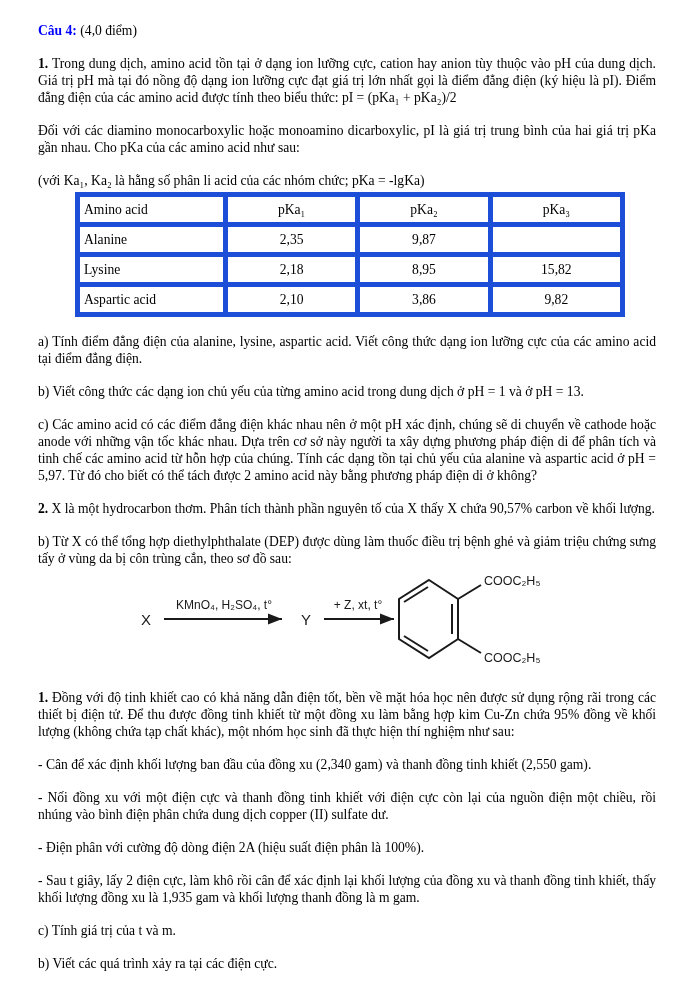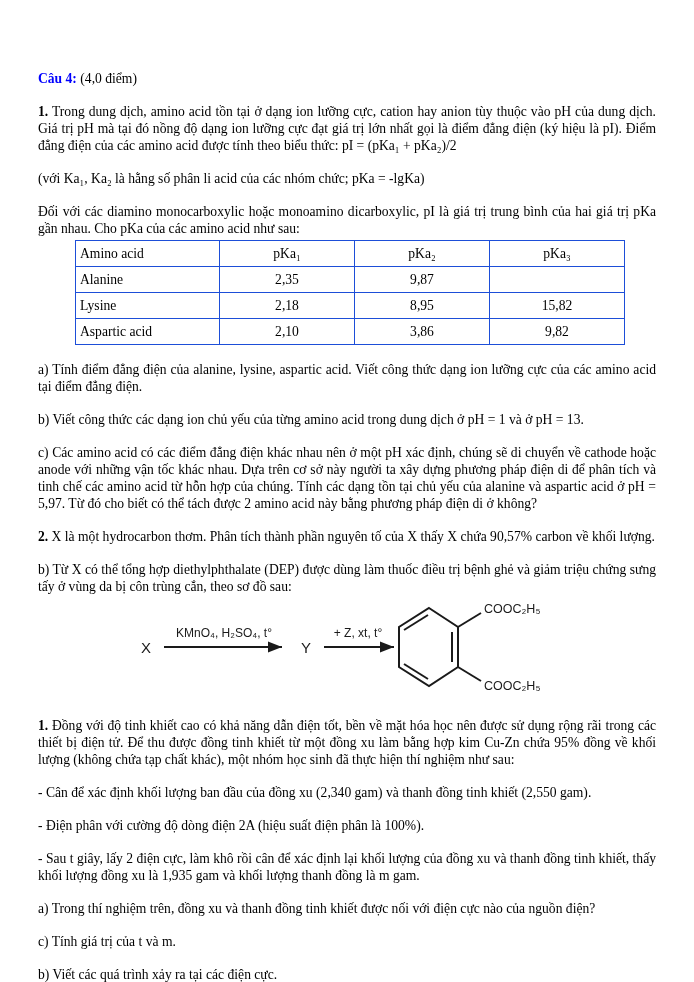--- a/index.html
+++ b/index.html
@@ -1,39 +1,39 @@
 <!DOCTYPE html>
 <html><head>
 <meta charset="utf-8">
 <style>
   html,body{margin:0;padding:0;background:#fff;}
   .page{
     position:relative;
     width:694px;height:982px;
     background:#ffffff;
     box-sizing:border-box;
-    padding:68px 38px 0 38px;
+    padding:20px 38px 0 38px;
     font-family:"Liberation Serif","DejaVu Serif",serif;
     font-size:13.6px;
     line-height:17px;
     color:#000;
     overflow:hidden;
   }
   .para{margin:16px 0 2px 0;text-align:justify;}
   .heading{margin:2px 0 3px 0;}
   .qlabel{color:#0000ff;font-weight:bold;}
   .bnum{font-weight:bold;}
   table.pka{
     border-collapse:collapse;
     margin:3px 0 4px 37px;
     width:550px;
     table-layout:fixed;
   }
   table.pka td{
-    border:1px solid #1d4ed8;
+    border:5px solid #1d4ed8;
     height:25px;
     padding:0 4px;
     text-align:center;
     font-size:13.6px;
   }
   table.pka td.first{text-align:left;width:135px;}
   .scheme{margin:2px 0 2px 56px;line-height:0;}
   .scheme text{font-family:"Liberation Sans","DejaVu Sans",sans-serif;fill:#1a1a1a;}
   .schemeline{stroke:#1a1a1a;stroke-width:2;fill:none;}
   .arrowline{stroke:#1a1a1a;stroke-width:1.8;fill:none;}
@@ -41,23 +41,23 @@
 </style>
 </head>
 <body>
 
 <div class="page">
 
   <div class="heading"><span class="qlabel">Câu 4:</span> <span>(4,0 điểm)</span></div>
 
   <p class="para"><span class="bnum">1.</span> <span>Trong dung dịch, amino acid tồn tại ở dạng ion lưỡng cực, cation hay anion tùy thuộc vào pH của dung dịch. Giá trị pH mà tại đó nồng độ dạng ion lưỡng cực đạt giá trị lớn nhất gọi là điểm đẳng điện (ký hiệu là pI). Điểm đẳng điện của các amino acid được tính theo biểu thức: pI = (pKa₁ + pKa₂)/2</span></p>
 
+  <p class="para"><span>Đối với các diamino monocarboxylic hoặc monoamino dicarboxylic, pI là giá trị trung bình của hai giá trị pKa gần nhau. Cho pKa của các amino acid như sau:</span></p>
+
   <p class="para"><span>(với Ka₁, Ka₂ là hằng số phân li acid của các nhóm chức; pKa = -lgKa)</span></p>
-
-  <p class="para"><span>Đối với các diamino monocarboxylic hoặc monoamino dicarboxylic, pI là giá trị trung bình của hai giá trị pKa gần nhau. Cho pKa của các amino acid như sau:</span></p>
 
   <table class="pka">
     <tbody>
       <tr>
         <td class="first">Amino acid</td>
         <td>pKa₁</td>
         <td>pKa₂</td>
         <td>pKa₃</td>
       </tr>
       <tr>
@@ -114,20 +114,20 @@
       <text x="390" y="16" font-size="12.5">COOC₂H₅</text>
       <text x="390" y="93" font-size="12.5">COOC₂H₅</text>
     </svg>
   </div>
 
 
 
   <p class="para"><span class="bnum">1.</span> <span>Đồng với độ tinh khiết cao có khả năng dẫn điện tốt, bền về mặt hóa học nên được sử dụng rộng rãi trong các thiết bị điện tử. Để thu được đồng tinh khiết từ một đồng xu làm bằng hợp kim Cu-Zn chứa 95% đồng về khối lượng (không chứa tạp chất khác), một nhóm học sinh đã thực hiện thí nghiệm như sau:</span></p>
 
   <p class="para"><span>- Cân để xác định khối lượng ban đầu của đồng xu (2,340 gam) và thanh đồng tinh khiết (2,550 gam).</span></p>
+  <p class="para"><span>- Nối đồng xu với một điện cực và thanh đồng tinh khiết với điện cực còn lại của nguồn điện một chiều, rồi nhúng vào bình điện phân chứa dung dịch copper (II) sulfate dư.</span></p>
   <p class="para"><span>- Điện phân với cường độ dòng điện 2A (hiệu suất điện phân là 100%).</span></p>
   <p class="para"><span>- Sau t giây, lấy 2 điện cực, làm khô rồi cân để xác định lại khối lượng của đồng xu và thanh đồng tinh khiết, thấy khối lượng đồng xu là 1,935 gam và khối lượng thanh đồng là m gam.</span></p>
 
-  <p class="para"><span>a) Trong thí nghiệm trên, đồng xu và thanh đồng tinh khiết được nối với điện cực nào của nguồn điện?</span></p>
   <p class="para"><span>c) Tính giá trị của t và m.</span></p>
   <p class="para"><span>b) Viết các quá trình xảy ra tại các điện cực.</span></p>
 
 </div>
 
 </body></html>

